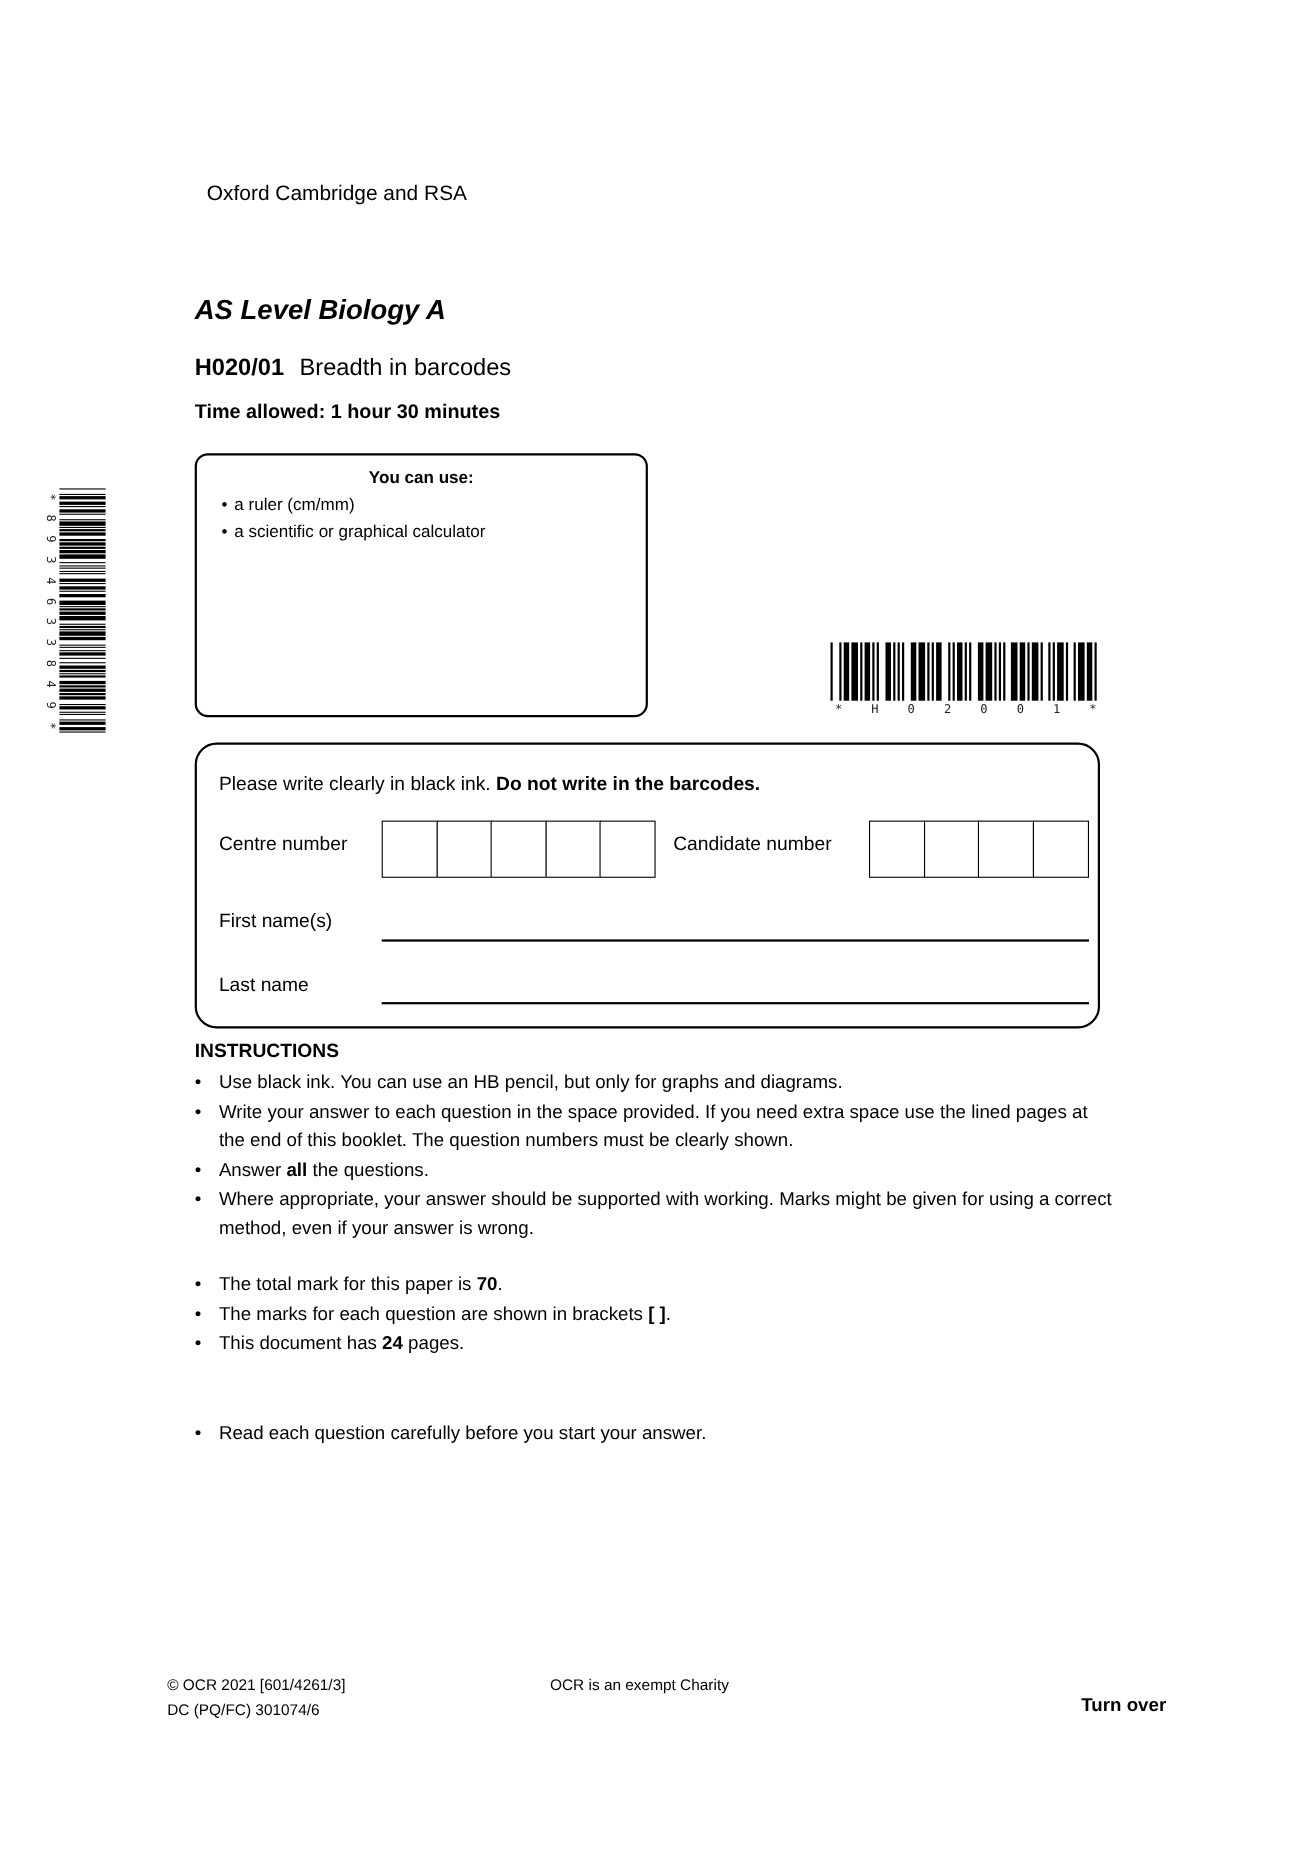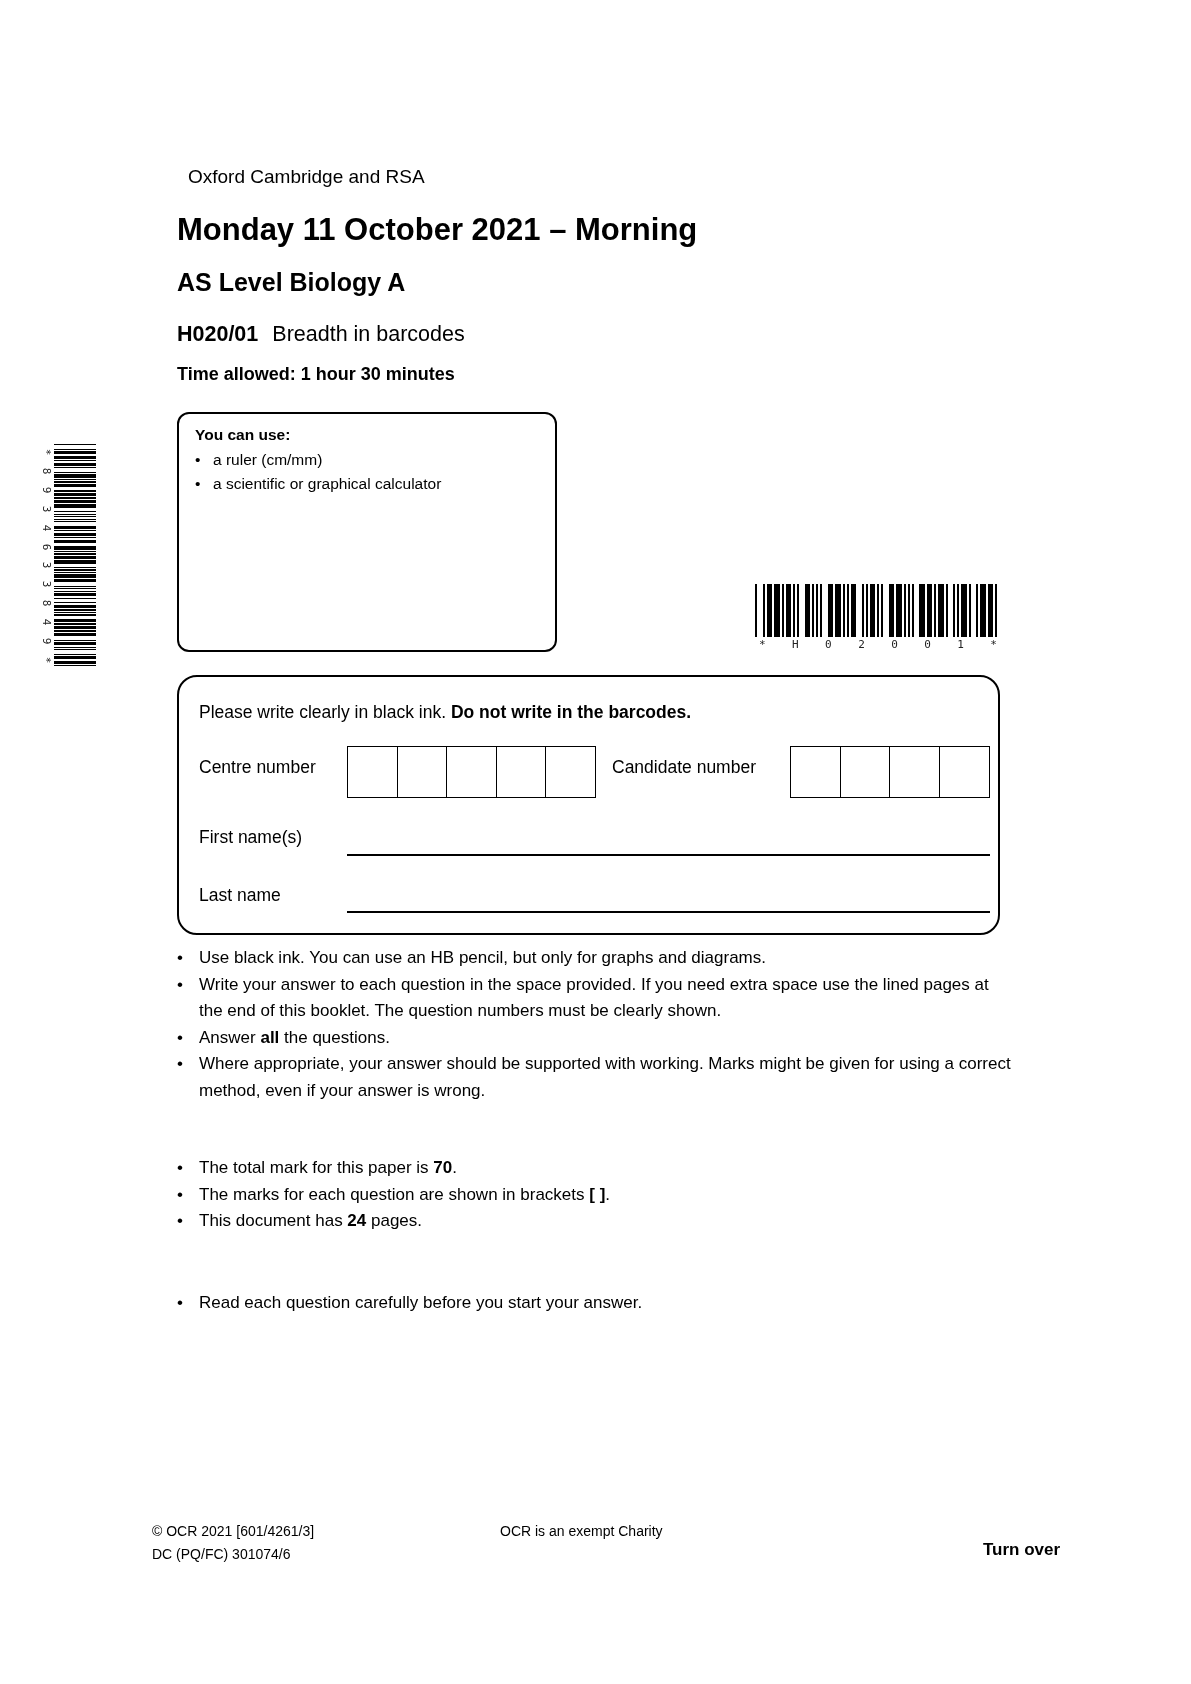--- a/index.html
+++ b/index.html
@@ -5,28 +5,28 @@
   html,body{margin:0;padding:0;background:#fff;}
   .page{position:relative;width:1191px;height:1684px;background:#fff;color:#000;
         font-family:"Liberation Sans",sans-serif;overflow:hidden;}
 
   
   .logo{position:absolute;left:183px;top:84px;font-size:84px;font-weight:800;line-height:1;
         letter-spacing:-2px;background:linear-gradient(165deg,#6a6a6a 0%,#000 55%,#1c1c1c 100%);
         -webkit-background-clip:text;background-clip:text;color:transparent;}
   .tagline{position:absolute;left:188px;top:166px;font-size:19px;}
   .title{position:absolute;left:177px;top:212px;font-size:31px;font-weight:bold;}
-  .subtitle{position:absolute;left:177px;top:268px;font-size:25px;font-weight:bold;}
+  .subtitle{position:absolute;left:177px;top:268px;font-size:25px;font-weight:bold;font-style:italic;}
   .paper-line{position:absolute;left:177px;top:322px;font-size:21.5px;}
   .paper-line .code{font-weight:bold;margin-right:14px;}
   .time{position:absolute;left:177px;top:364px;font-size:18px;font-weight:bold;}
 
   
-  .use-box{position:absolute;left:177px;top:412px;width:380px;height:240px;
-           border:2px solid #000;border-radius:12px;box-sizing:border-box;padding:12px 16px;}
+  .use-box{position:absolute;left:177px;top:412px;width:412px;height:240px;
+           border:2px solid #000;border-radius:12px;box-sizing:border-box;padding:12px 16px;text-align:center;}
   .use-box h4{margin:0 0 4px 0;font-size:15.5px;}
   .bullet-row{display:flex;font-size:inherit;}
   .bullet-dot{width:22px;flex:0 0 22px;}
   .use-box .bullet-row{font-size:15.5px;line-height:24px;}
   .use-box .bullet-dot{width:18px;flex:0 0 18px;}
 
   
   .left-barcode{position:absolute;left:36px;top:444px;display:flex;}
   .lb-text{display:flex;flex-direction:column;justify-content:space-between;height:224px;
            width:18px;font-family:"DejaVu Sans Mono",monospace;font-size:11px;color:#222;}
@@ -200,21 +200,20 @@
         <div class="gap" style="height: 1.25px; flex: 0 0 1.25px;"></div>
         <div class="bar" style="height: 3.3px; flex: 0 0 3.3px;"></div>
         <div class="gap" style="height: 1.25px; flex: 0 0 1.25px;"></div>
         <div class="bar" style="height: 3.3px; flex: 0 0 3.3px;"></div>
         <div class="gap" style="height: 1.25px; flex: 0 0 1.25px;"></div>
         <div class="bar" style="height: 1.25px; flex: 0 0 1.25px;"></div>
       </div>
   </div>
 
   <div class="tagline">Oxford Cambridge and RSA</div>
-  <div class="title">Monday 11 October 2021 – Morning</div>
   <div class="subtitle">AS Level Biology A</div>
   <div class="paper-line">
     <span class="code">H020/01</span><span>Breadth in barcodes</span>
   </div>
   <div class="time">Time allowed: 1 hour 30 minutes</div>
 
   <div class="use-box">
     <h4>You can use:</h4>
     <div>
         <div class="bullet-row">
@@ -341,20 +340,21 @@
         <div class="cell"></div>
         <div class="cell"></div>
       </div>
     <div class="field-label" style="left:20px;top:150px;">First name(s)</div>
     <div class="write-line" style="left:168px;top:176px;width:643px;"></div>
     <div class="field-label" style="left:20px;top:208px;">Last name</div>
     <div class="write-line" style="left:168px;top:233px;width:643px;"></div>
   </div>
 
   <div class="section" style="top:945px;">
+    <h3>INSTRUCTIONS</h3>
     <div>
         <div class="bullet-row">
           <span class="bullet-dot">•</span>
           <span class="bullet-text"><span>Use black ink. You can use an HB pencil, but only for graphs and diagrams.</span></span>
         </div>
         <div class="bullet-row">
           <span class="bullet-dot">•</span>
           <span class="bullet-text"><span>Write your answer to each question in the space provided. If you need extra space use the lined pages at the end of this booklet. The question numbers must be clearly shown.</span></span>
         </div>
         <div class="bullet-row">

